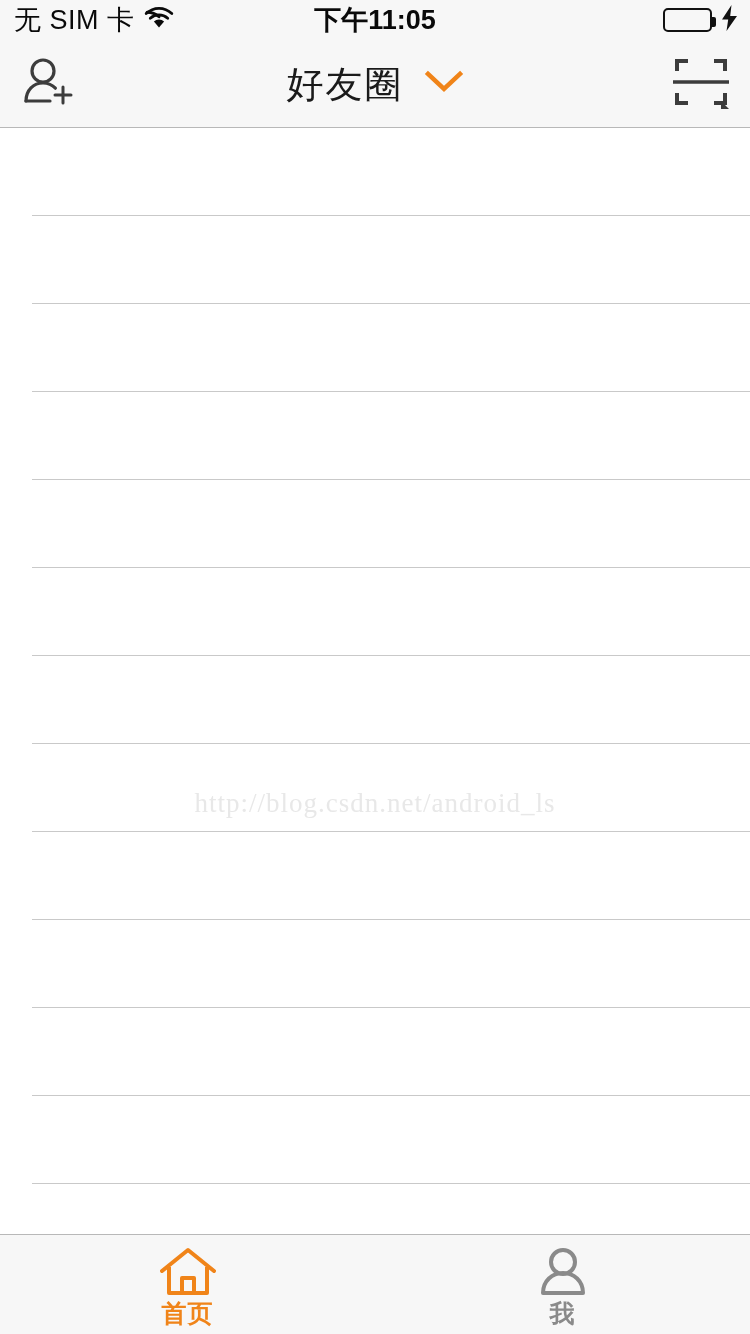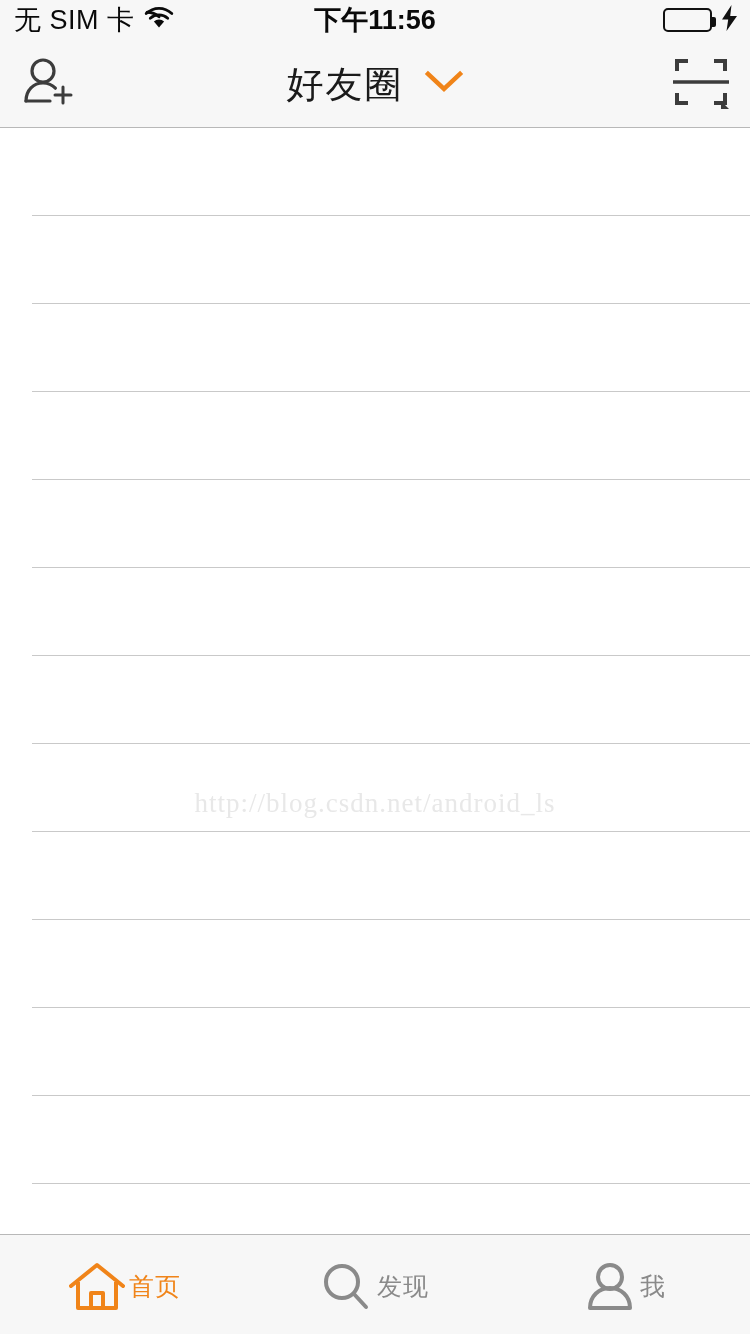--- a/index.html
+++ b/index.html
@@ -134,25 +134,26 @@
   
   .tab-bar {
     position:relative;
     height:100px; flex:0 0 100px;
     background:#F7F7F7;
     border-top:1px solid #b8b8b8;
     display:flex;
   }
   .tab-item {
     flex:1 1 25%;
-    display:flex; flex-direction:row;
+    display:flex; flex-direction:column;
     align-items:center; justify-content:center;
     gap:4px;
     cursor:pointer;
     padding-top:4px;
+    font-weight:bold;
   }
   .tab-icon {
     height:50px;
     display:flex; align-items:center; justify-content:center;
   }
   .tab-label {
     font-size:25px;
     line-height:1;
     color:#8a8a8a;
     letter-spacing:1px;
@@ -171,21 +172,21 @@
       <span class="wifi-icon">
         <svg width="30" height="22" viewBox="0 0 30 22">
           <path d="M15 5.2c4.6 0 8.8 1.7 11.9 4.5" fill="none" stroke="#0a0a0a" stroke-width="3" stroke-linecap="round" transform="translate(-11.9,0)"></path>
           <path d="M2.2 6.6C5.7 3.3 10.1 1.4 15 1.4s9.3 1.9 12.8 5.2" fill="none" stroke="#0a0a0a" stroke-width="2.8" stroke-linecap="round"></path>
           <path d="M6.3 11.3C8.7 9.1 11.7 7.9 15 7.9s6.3 1.2 8.7 3.4" fill="none" stroke="#0a0a0a" stroke-width="2.8" stroke-linecap="round"></path>
           <path d="M15 20.4 L9.9 14.6 a7.5 7.5 0 0 1 10.2 0 Z" fill="#0a0a0a"></path>
         </svg>
       </span>
     </div>
 
-    <div class="status-time">下午11:56</div>
+    <div class="status-time">下午11:05</div>
 
     <div class="status-right">
       <span class="battery">
         <span class="battery-fill"></span>
         <span class="battery-cap"></span>
       </span>
       <span class="bolt-icon">
         <svg width="17" height="26" viewBox="0 0 17 26">
           <path d="M10.5 0 L1 14.5 H7.2 L5.5 26 L16 11 H9.2 Z" fill="#111"></path>
         </svg>
@@ -280,29 +281,20 @@
         <svg width="56" height="50" viewBox="0 0 56 50">
           <path d="M2 24 L28 3 L54 24" fill="none" stroke="#F08419" stroke-width="4" stroke-linecap="round" stroke-linejoin="round"></path>
           <path d="M9 20 V46 H47 V20" fill="none" stroke="#F08419" stroke-width="4" stroke-linejoin="round"></path>
           <path d="M22 46 V31 H34 V46" fill="none" stroke="#F08419" stroke-width="4" stroke-linejoin="round"></path>
         </svg>
       </span>
       <span class="tab-label">首页</span>
     </div>
 
 
-    <div class="tab-item">
-      <span class="tab-icon">
-        <svg width="52" height="50" viewBox="0 0 52 50">
-          <circle cx="21" cy="20" r="16" fill="none" stroke="#8a8a8a" stroke-width="4"></circle>
-          <path d="M33 32 L45 45" fill="none" stroke="#8a8a8a" stroke-width="4" stroke-linecap="round"></path>
-        </svg>
-      </span>
-      <span class="tab-label">发现</span>
-    </div>
 
     <div class="tab-item">
       <span class="tab-icon">
         <svg width="52" height="50" viewBox="0 0 52 50">
           <circle cx="26" cy="15" r="12" fill="none" stroke="#8a8a8a" stroke-width="4"></circle>
           <path d="M6 46 c0 -12 9 -20 20 -20 c11 0 20 8 20 20 Z" fill="none" stroke="#8a8a8a" stroke-width="4" stroke-linejoin="round"></path>
         </svg>
       </span>
       <span class="tab-label">我</span>
     </div>

